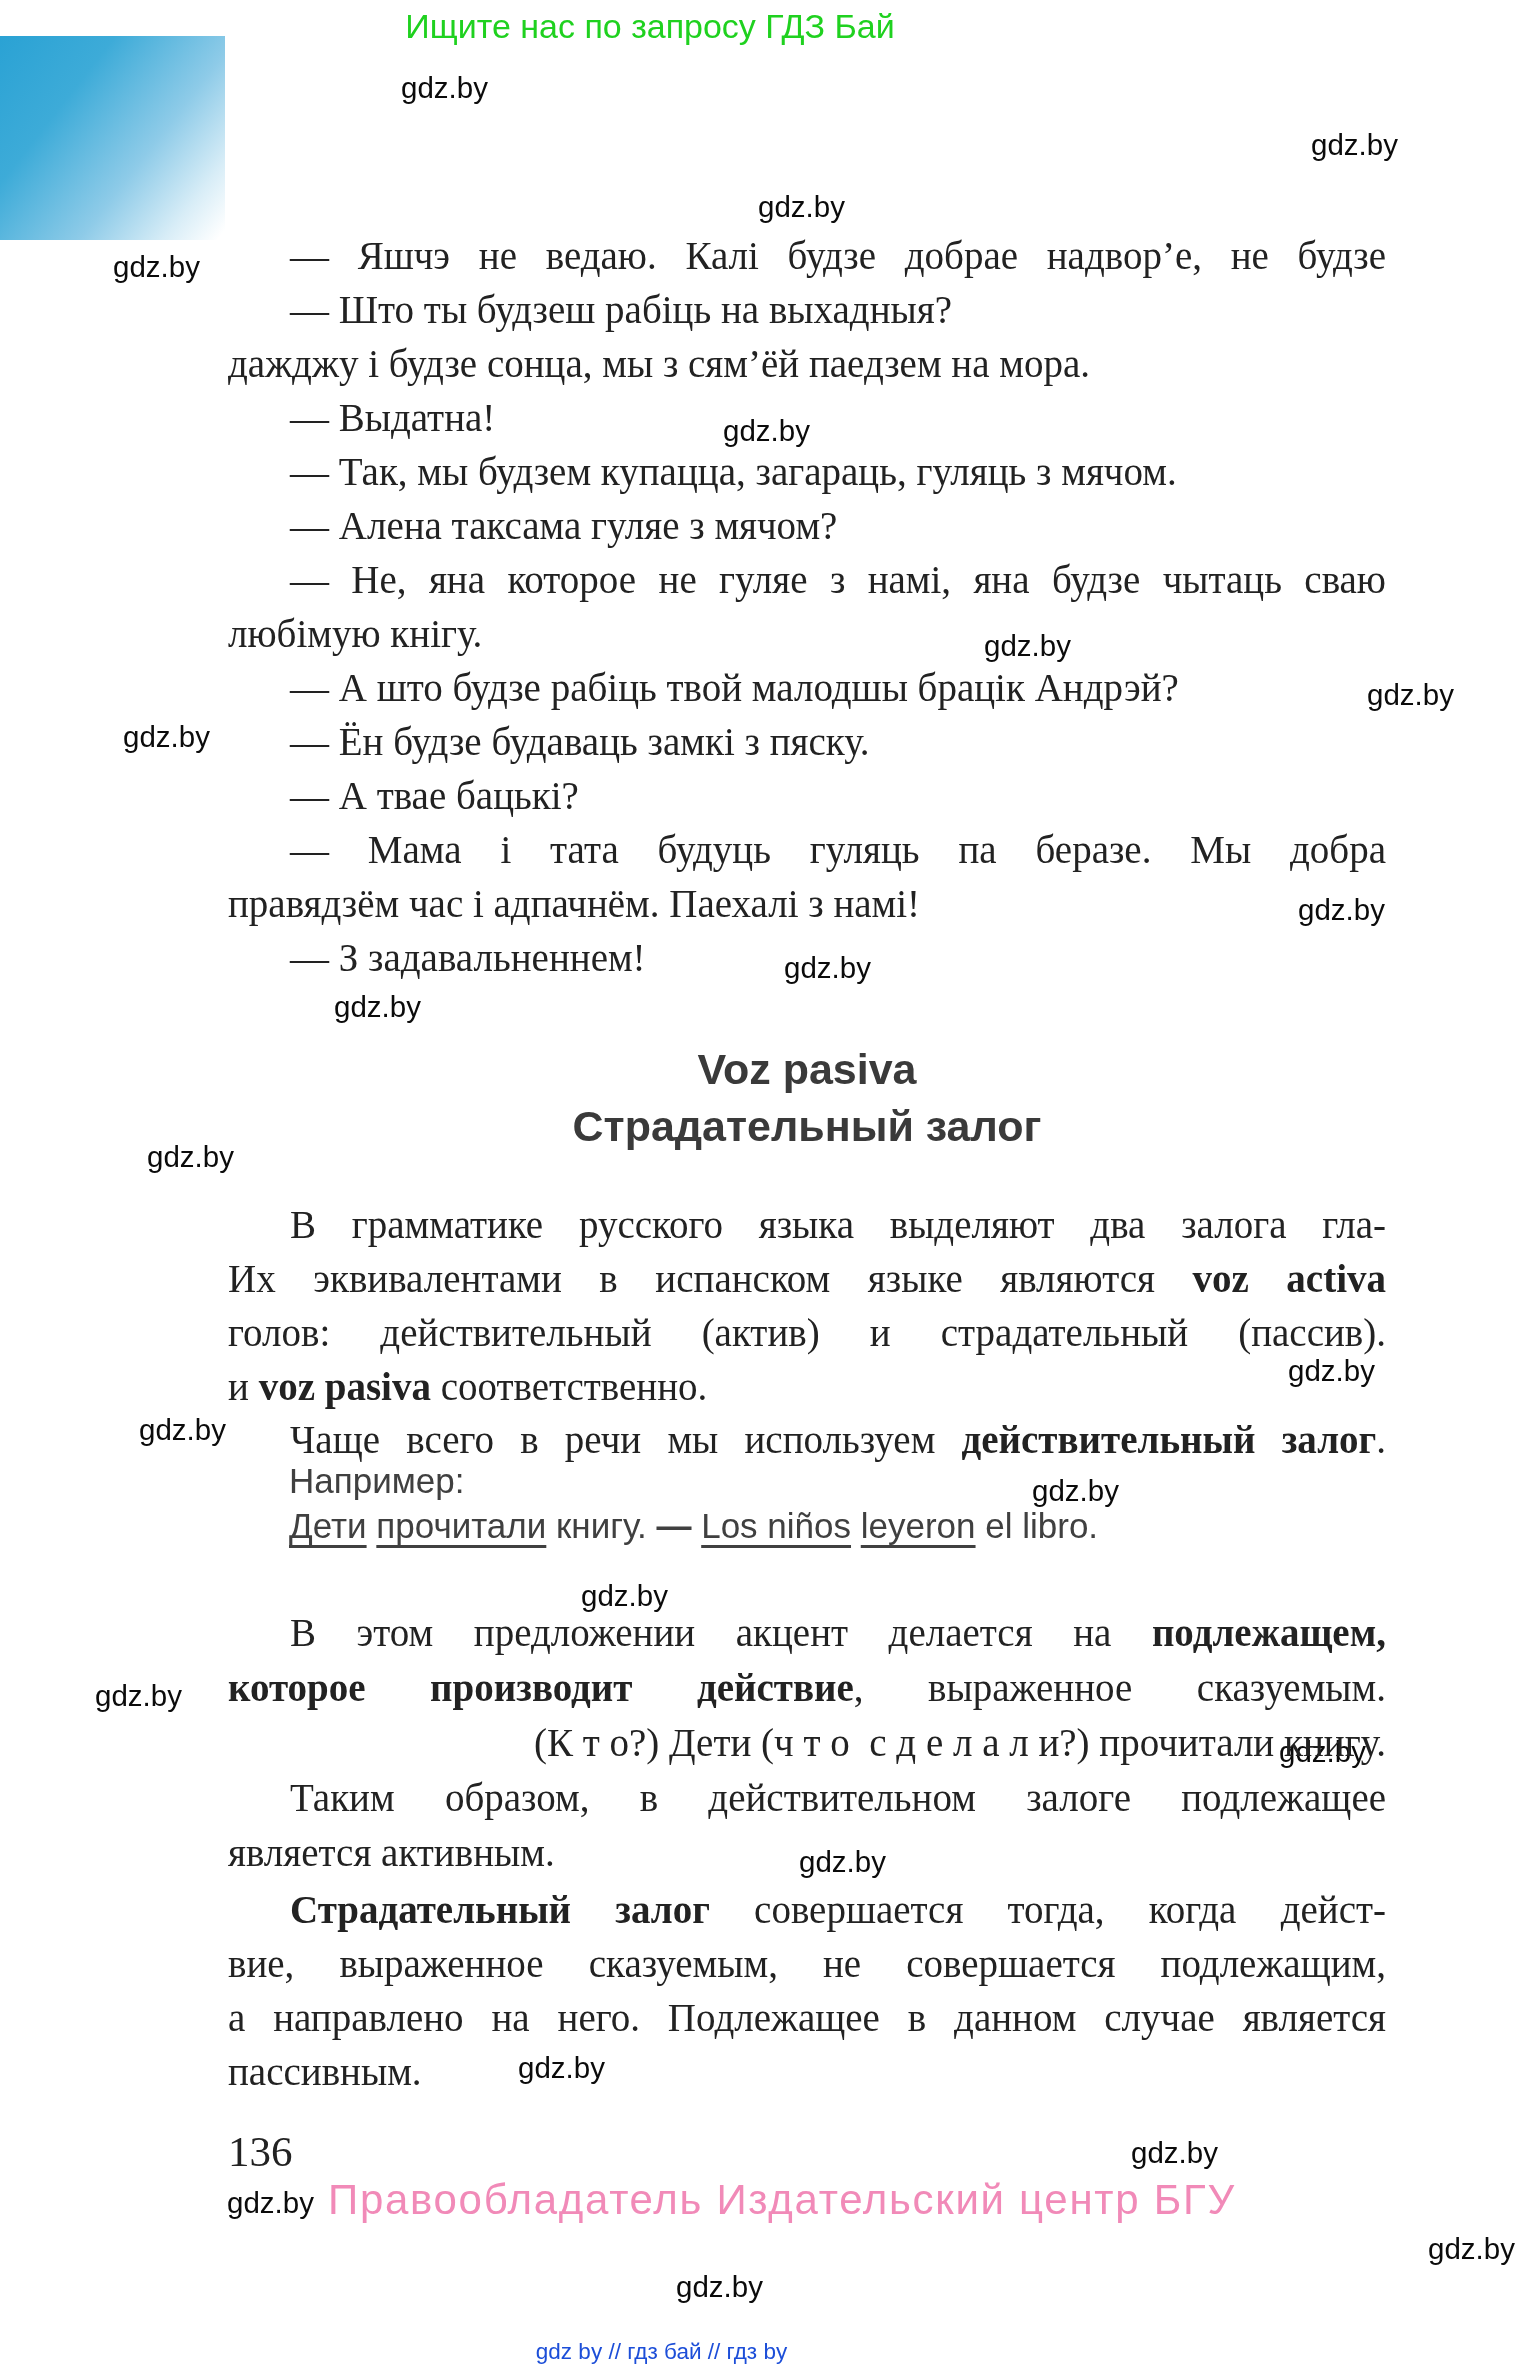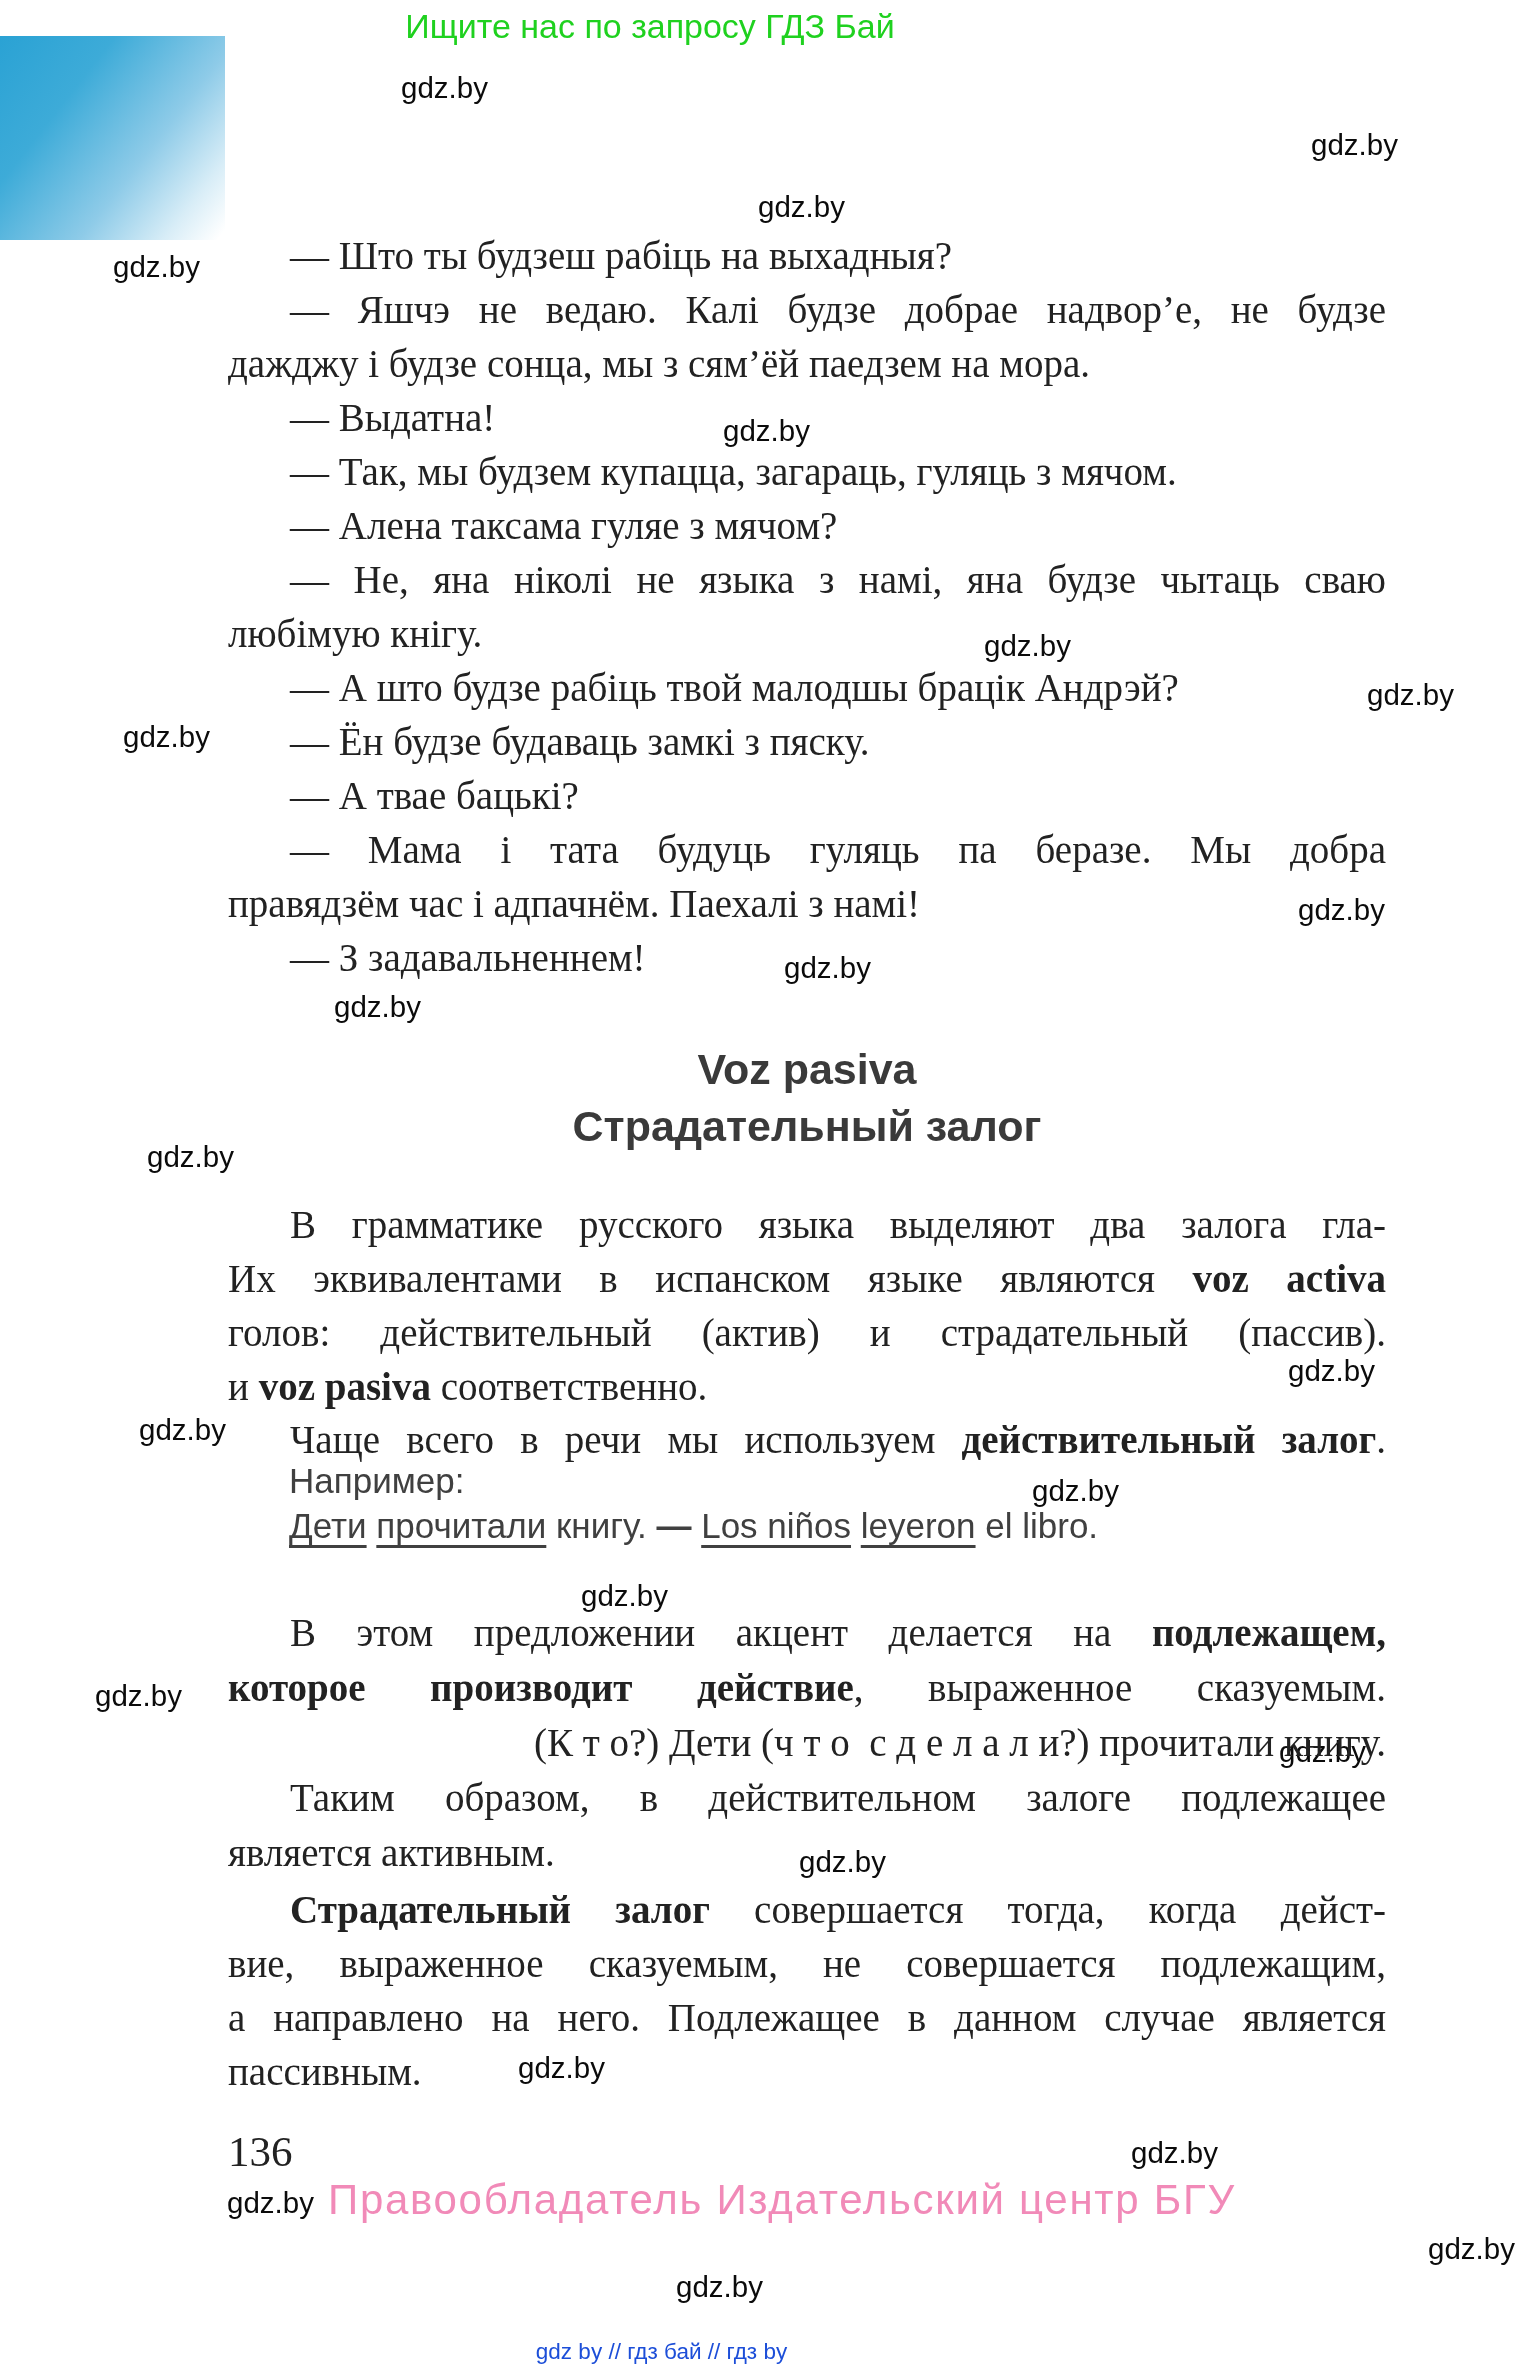--- a/index.html
+++ b/index.html
@@ -86,27 +86,27 @@
     <div class="wm" style="left: 1279px; top: 1737px;">gdz.by</div>
     <div class="wm" style="left: 799px; top: 1847px;">gdz.by</div>
     <div class="wm" style="left: 518px; top: 2053px;">gdz.by</div>
     <div class="wm" style="left: 1131px; top: 2138px;">gdz.by</div>
     <div class="wm" style="left: 227px; top: 2188px;">gdz.by</div>
     <div class="wm" style="left: 1428px; top: 2234px;">gdz.by</div>
     <div class="wm" style="left: 676px; top: 2272px;">gdz.by</div>
   </div>
 
 <div class="textcol" id="dialogue">
+    <div class="line indent justify"><span>— Яшчэ не ведаю. Калі будзе добрае надвор’е, не будзе</span></div>
     <div class="line indent"><span>— Што ты будзеш рабіць на выхадныя?</span></div>
-    <div class="line indent justify"><span>— Яшчэ не ведаю. Калі будзе добрае надвор’е, не будзе</span></div>
     <div class="line"><span>дажджу і будзе сонца, мы з сям’ёй паедзем на мора.</span></div>
     <div class="line indent"><span>— Выдатна!</span></div>
     <div class="line indent"><span>— Так, мы будзем купацца, загараць, гуляць з мячом.</span></div>
     <div class="line indent"><span>— Алена таксама гуляе з мячом?</span></div>
-    <div class="line indent justify"><span>— Не, яна ніколі не языка з намі, яна будзе чытаць сваю</span></div>
+    <div class="line indent justify"><span>— Не, яна которое не гуляе з намі, яна будзе чытаць сваю</span></div>
     <div class="line"><span>любімую кнігу.</span></div>
     <div class="line indent"><span>— А што будзе рабіць твой малодшы брацік Андрэй?</span></div>
     <div class="line indent"><span>— Ён будзе будаваць замкі з пяску.</span></div>
     <div class="line indent"><span>— А твае бацькі?</span></div>
     <div class="line indent justify"><span>— Мама і тата будуць гуляць па беразе. Мы добра</span></div>
     <div class="line"><span>правядзём час і адпачнём. Паехалі з намі!</span></div>
     <div class="line indent"><span>— З задавальненнем!</span></div>
   </div>
 
 <div class="heading">

